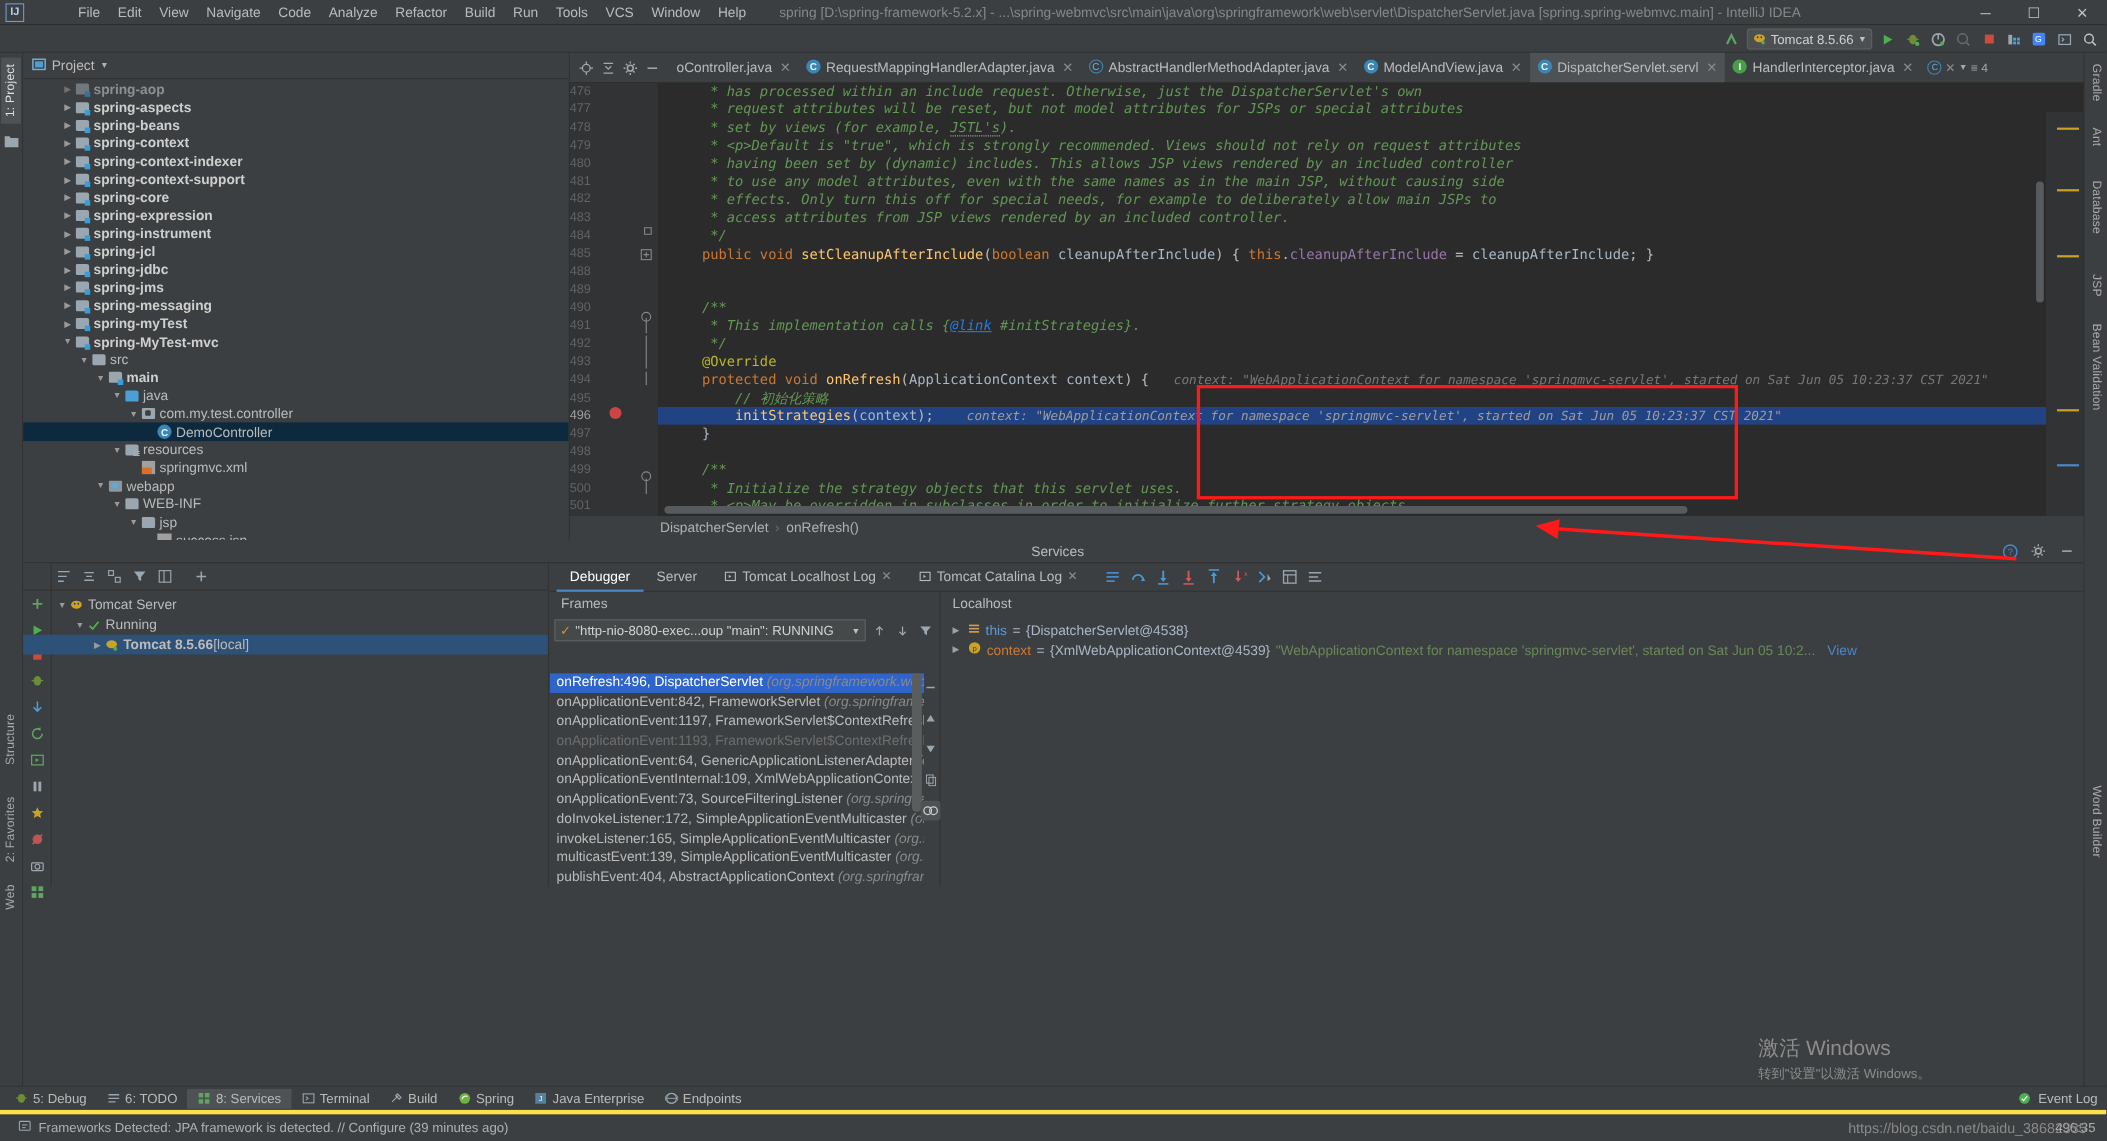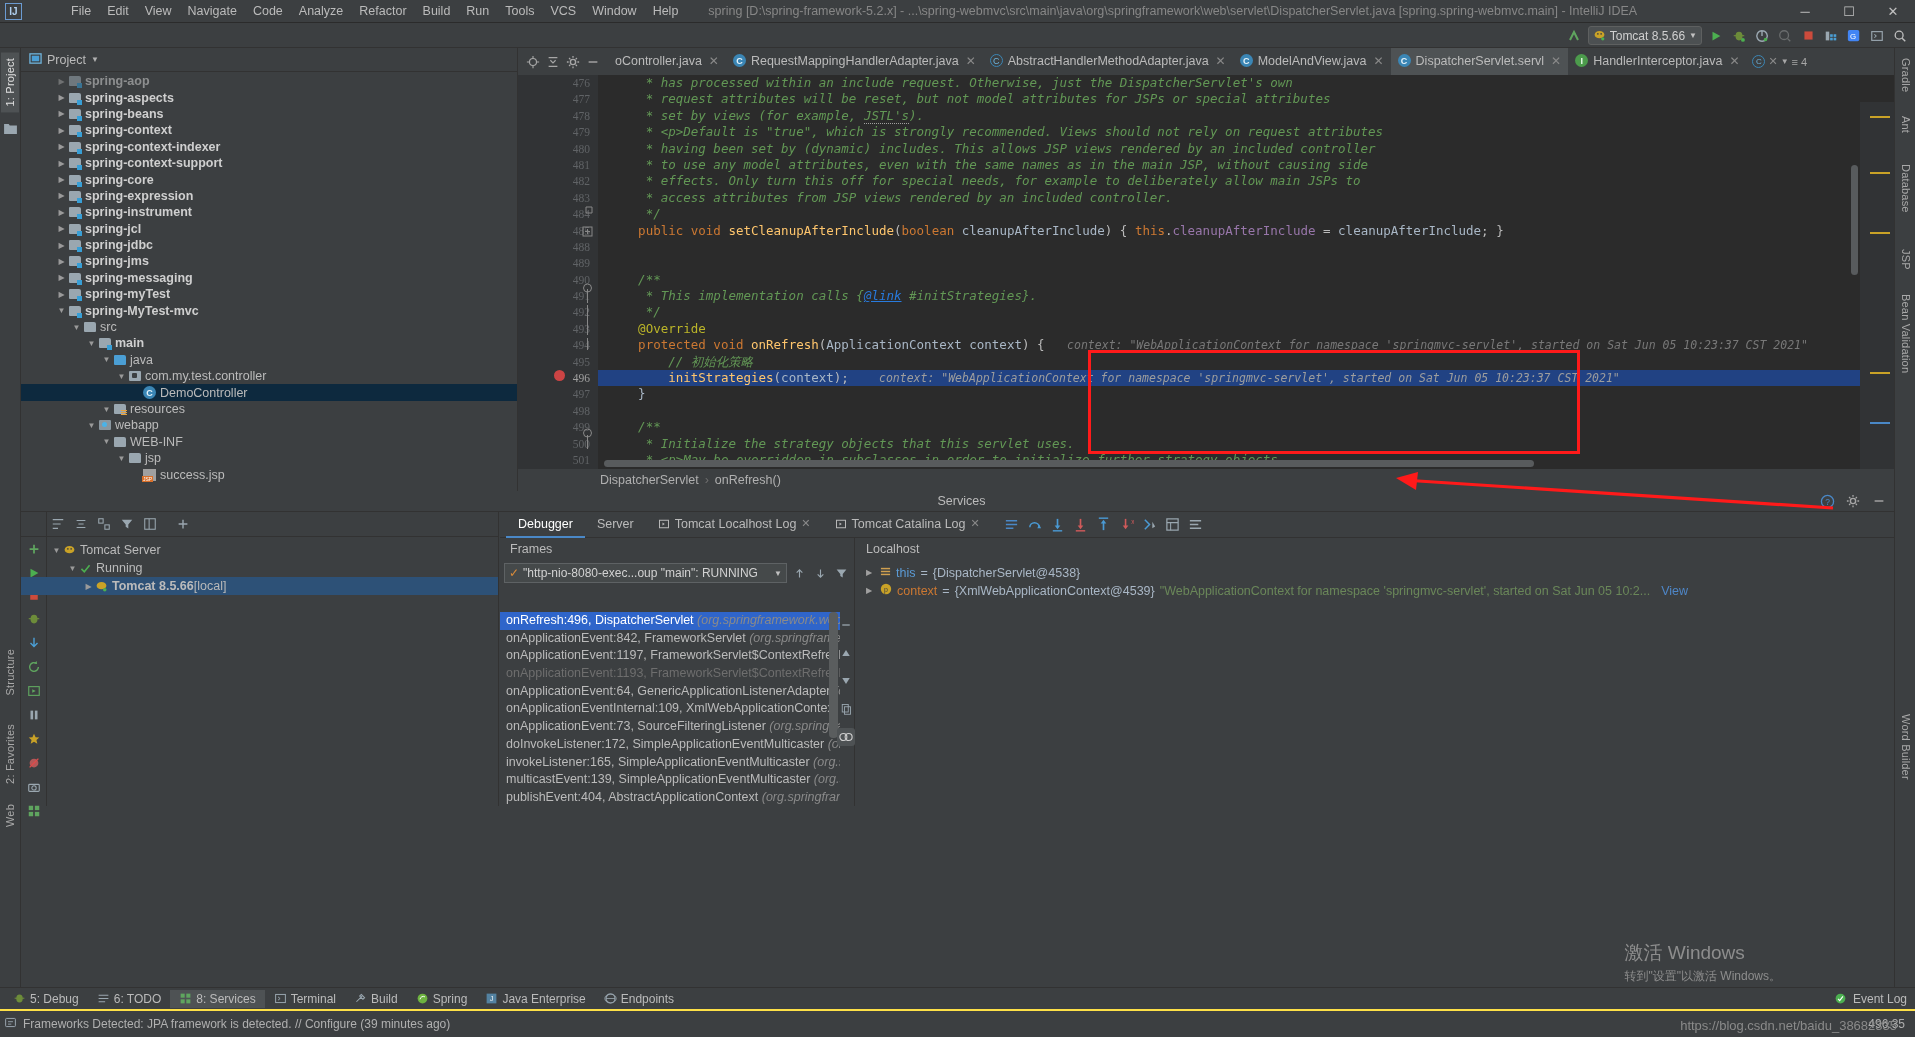--- a/index.html
+++ b/index.html
@@ -144,22 +144,22 @@
 
   .code-wrap {
     position:absolute; left:0; top:27px; width:1376px; height:394px;
     background:#2b2b2b; overflow:hidden;
   }
   .gutter {
     position:absolute; left:0; top:0; width:80px; height:394px;
     background:#313335;
   }
   .gutter-line {
-    height:16.4px; line-height:16.4px; text-align:right;
-    padding-right:8px; font-family:Liberation Serif, serif;
+    height:16.4px; line-height:16.4px; text-align:left;
+    padding-right:8px; font-family:Liberation Sans, sans-serif;
     font-size:11.5px; color:#606366;
   }
   .fold-col { position:absolute; left:60px; top:0; width:20px; height:394px; }
   .codecol {
     position:absolute; left:80px; top:0; right:34px; height:394px;
     font-family:"DejaVu Sans Mono", monospace; font-size:12.5px;
     white-space:pre; overflow:hidden;
   }
   .cline { height:16.4px; line-height:16.4px; padding-left:10px; }
   .cline.hl { background:#214283; }
@@ -286,26 +286,26 @@
     border-top:1px solid #323232; padding-left:4px;
   }
   .btb { display:flex; align-items:center; gap:4px; padding:2px 9px;
       font-size:12px; color:#bbbbbb; }
   .btb.active { background:#4e5254; }
   .bottombar-right { position:absolute; right:8px; display:flex; align-items:center; gap:6px; }
 
   
   .statusbar {
     position:absolute; left:0; bottom:0; width:1915px; height:28px;
-    background:#3c3f41; display:flex; align-items:center; padding-left:4px;
-    font-size:12px; color:#b0b0b0; border-top:2px solid #fde047;
+    background:#3c3f41; display:flex; align-items:center; padding-left:16px;
+    font-size:12px; color:#b0b0b0; border-top:4px solid #fde047;
   }
   .status-right { position:absolute; right:10px; display:flex; align-items:center; gap:14px; }
   .watermark {
-    position:absolute; right:134px; bottom:52px; text-align:left; color:#7b7b7b;
+    position:absolute; right:160px; bottom:52px; text-align:left; color:#7b7b7b;
     z-index:5; pointer-events:none;
   }
   .watermark .w1 { font-size:19px; color:#8d8d8d; }
   .watermark .w2 { font-size:12px; color:#8d8d8d; margin-top:2px; }
   .url-wm {
     position:absolute; right:18px; bottom:4px; font-size:13px; color:#8a8a8a;
     z-index:40;
   }
 </style>
 </head>
@@ -650,20 +650,30 @@
         </div>
         <div class="trow">
           <span style="display: inline-block; width: 80px;"></span>
           <span class="arrow">▼</span>
           <span class="ticon">
             <span style="display: inline-flex; align-items: center;">
               <span class="fld res"></span>
             </span>
           </span>
           <span class="tlabel">resources</span>
+        </div>
+        <div class="trow">
+          <span style="display: inline-block; width: 95px;"></span>
+          <span class="arrow"></span>
+          <span class="ticon">
+            <span style="display: inline-flex; align-items: center;">
+              <span class="xml-ic"></span>
+            </span>
+          </span>
+          <span class="tlabel">springmvc.xml</span>
         </div>
         <div class="trow">
           <span style="display: inline-block; width: 65px;"></span>
           <span class="arrow">▼</span>
           <span class="ticon">
             <span style="display: inline-flex; align-items: center;">
               <span class="pkg web"></span>
             </span>
           </span>
           <span class="tlabel">webapp</span>

